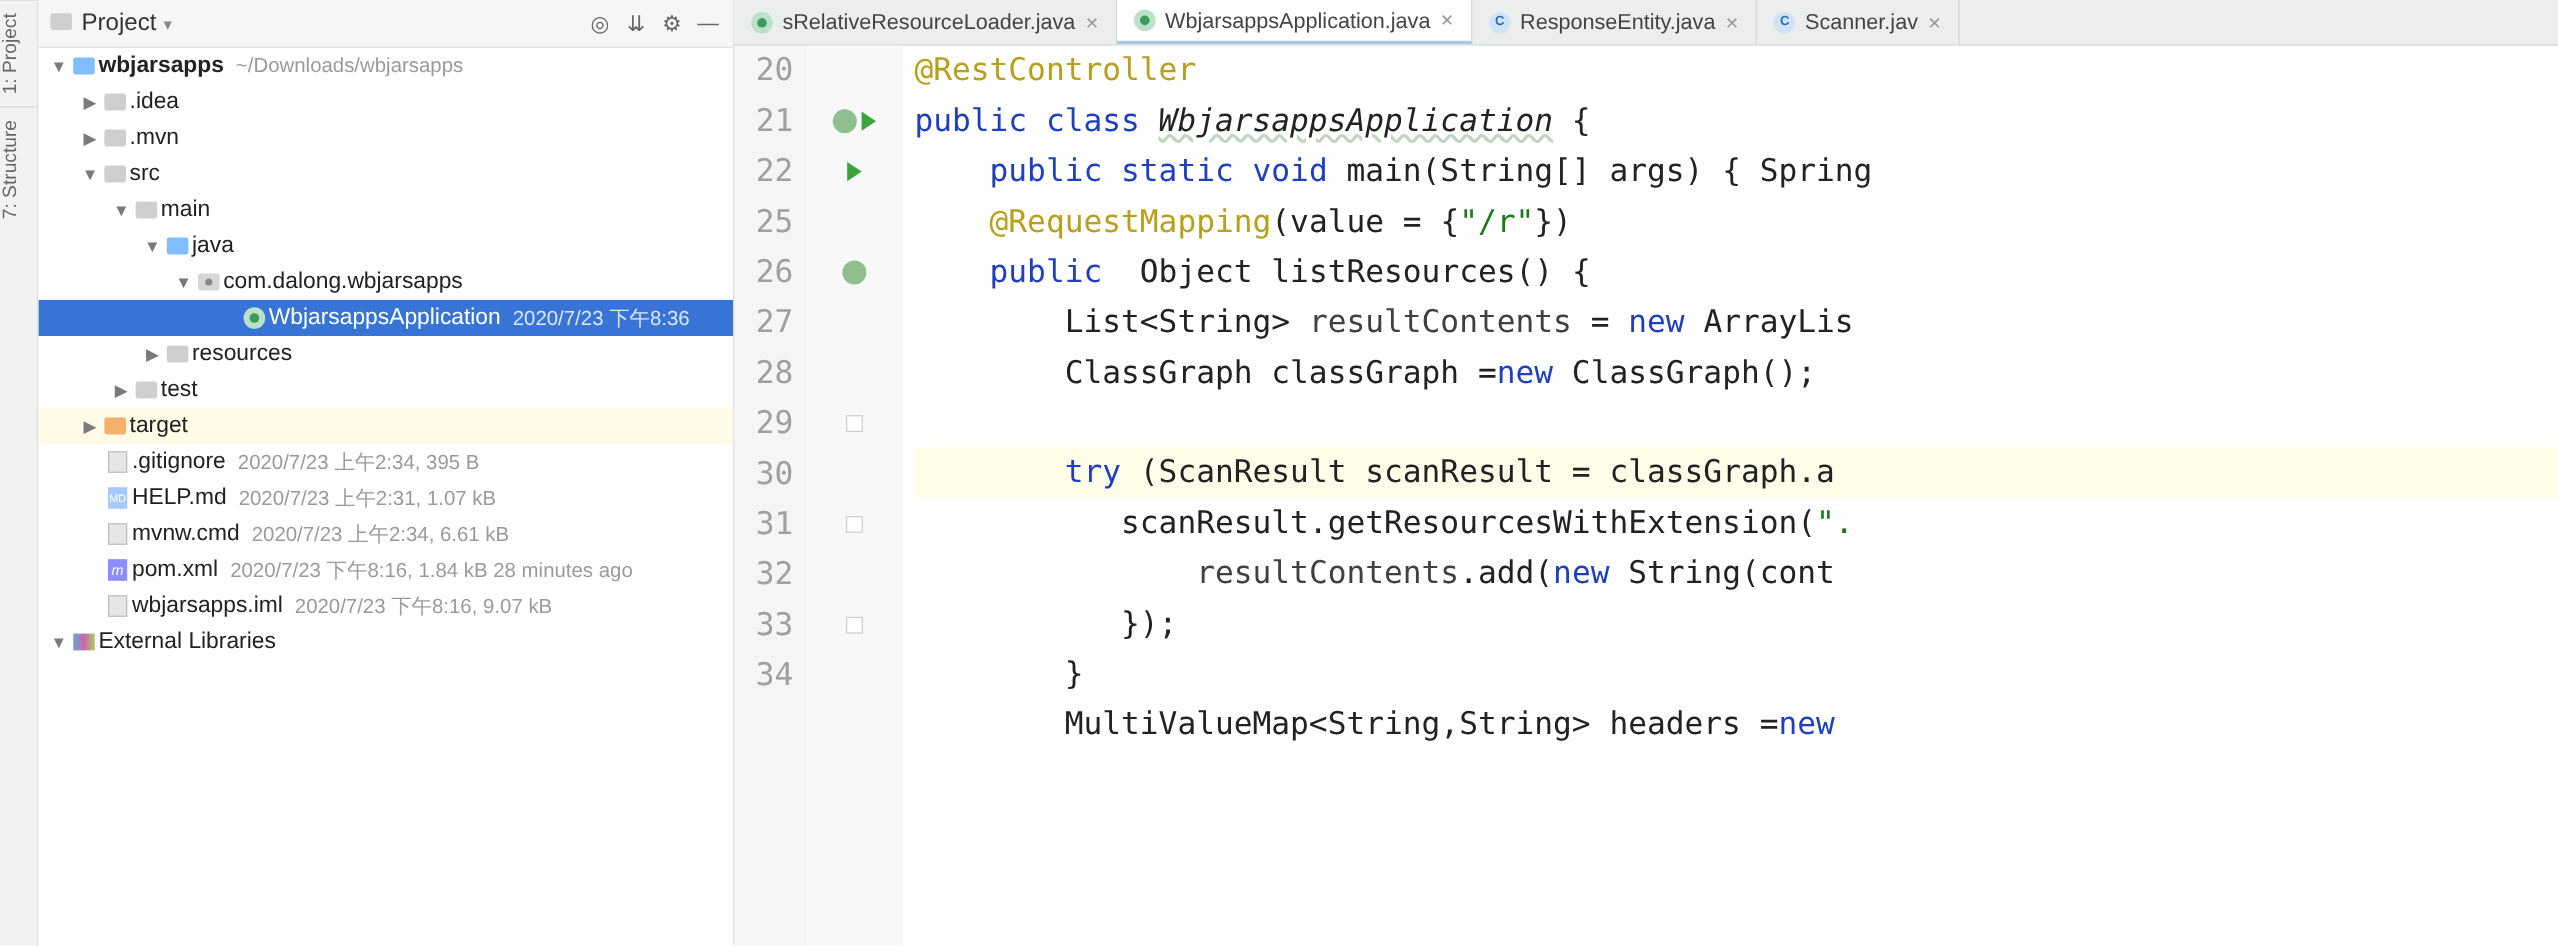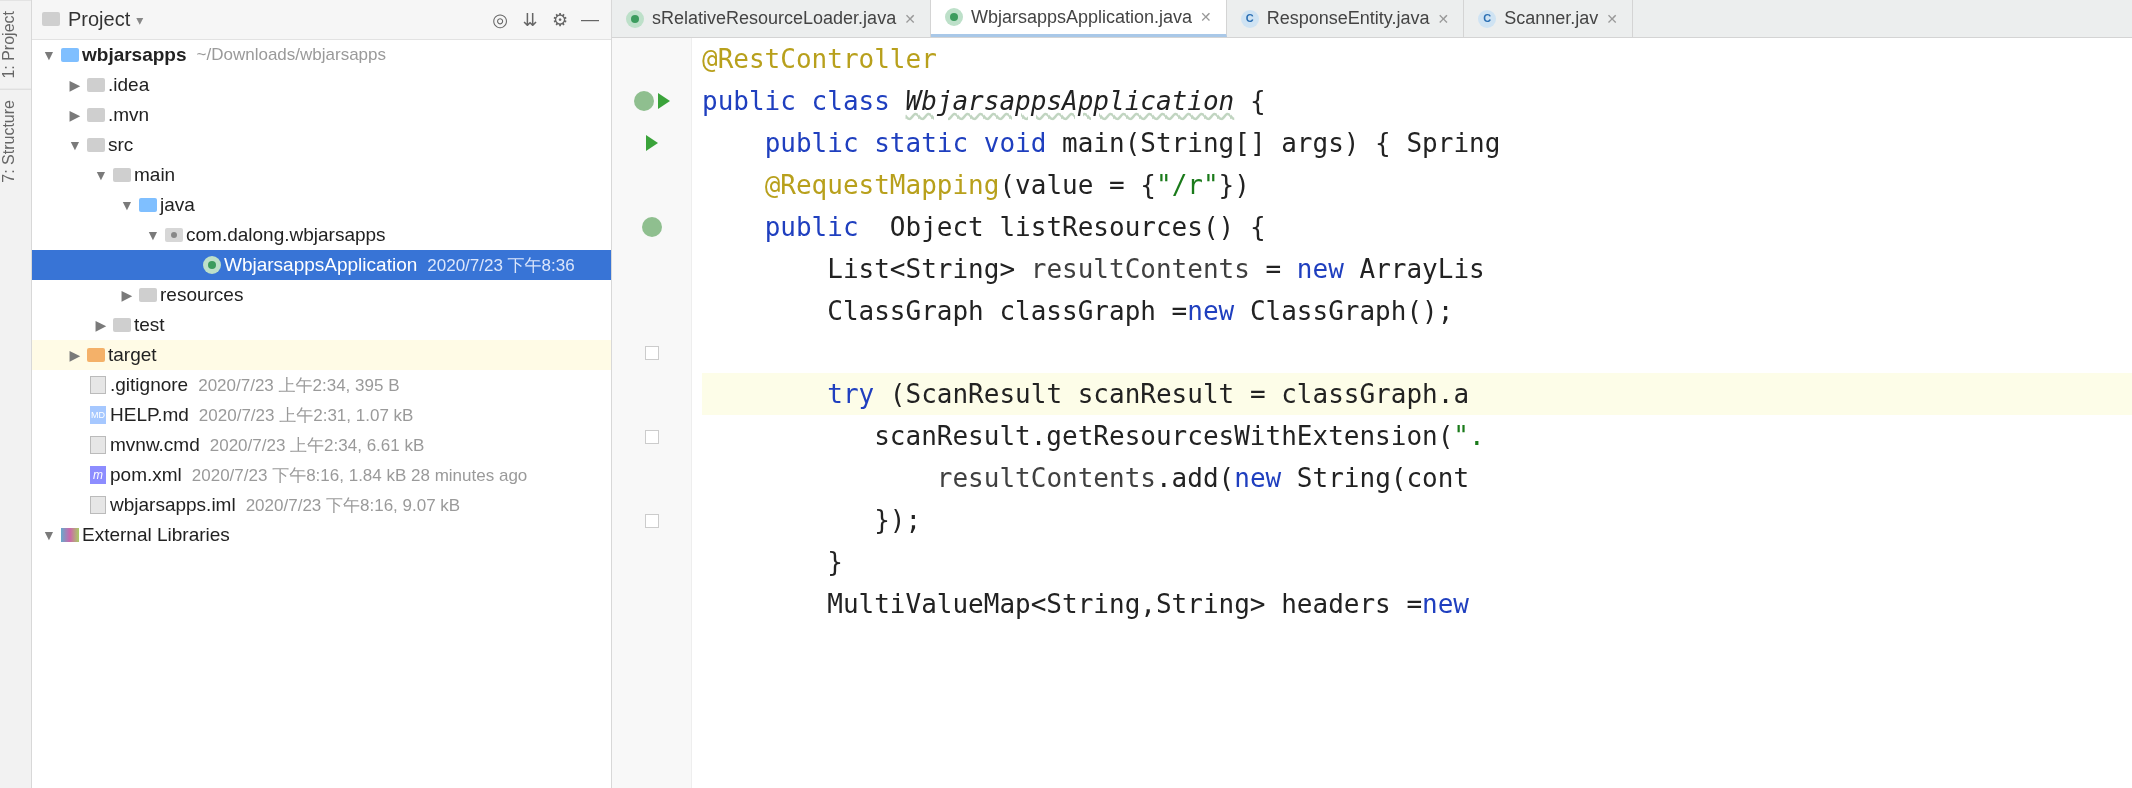--- a/index.html
+++ b/index.html
@@ -226,20 +226,35 @@
           <span>ResponseEntity.java</span>
           <span class="close">✕</span>
         </div>
         <div class="tab">
           <span class="tabic-cls"></span>
           <span>Scanner.jav</span>
           <span class="close">✕</span>
         </div>
       </div>
     <div class="code-area">
+      <div class="gutter" id="gutter">
+          <div style="height: 42px;">20</div>
+          <div style="height: 42px;">21</div>
+          <div style="height: 42px;">22</div>
+          <div style="height: 42px;">25</div>
+          <div style="height: 42px;">26</div>
+          <div style="height: 42px;">27</div>
+          <div style="height: 42px;">28</div>
+          <div style="height: 42px;">29</div>
+          <div style="height: 42px;">30</div>
+          <div style="height: 42px;">31</div>
+          <div style="height: 42px;">32</div>
+          <div style="height: 42px;">33</div>
+          <div style="height: 42px;">34</div>
+        </div>
       <div class="gutter2" id="gutter2">
           <div class="gmark"></div>
           <div class="gmark">
             <span class="globe"></span>
             <span class="run-arrow"></span>
           </div>
           <div class="gmark">
             <span class="run-arrow"></span>
           </div>
           <div class="gmark"></div>

